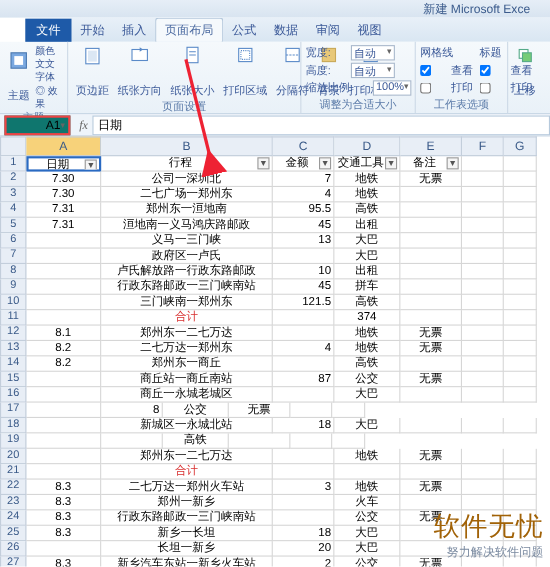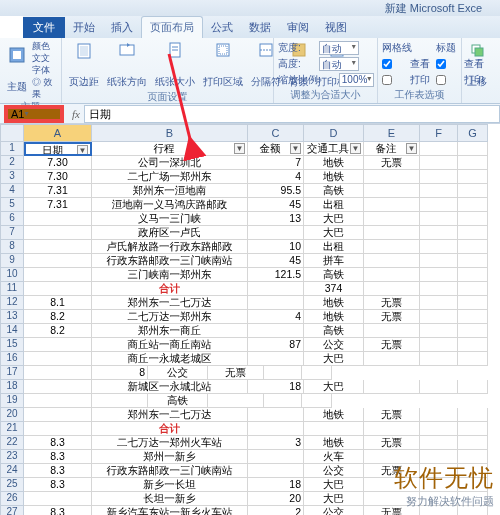--- a/index.html
+++ b/index.html
@@ -14,36 +14,36 @@
 .ribgroup .label { text-align:center; font-size:10px; color:#5a7aa8; }
 .ribrow { display:flex; align-items:center; gap:2px; }
 .ribitem { display:flex; flex-direction:column; align-items:center; padding:1px 3px; cursor:pointer;gap:16px; }
 .ribitem .ico { width:18px; height:18px; display:flex; align-items:center; justify-content:center; }
 .ribitem .txt { font-size:10px; white-space:nowrap; }
 .smallrow { display:flex; align-items:center; font-size:10px; gap:18px; padding:1px 0; white-space:nowrap; }
 .smallrow input[type=checkbox]{ width:10px; height:10px; }
 .combo { width:40px; height:14px; font-size:10px; border:1px solid #a8b8cc; background:#fff; display:inline-flex; align-items:flex-start; justify-content:space-between; padding:0 2px;}
 .combo::after{content:"▾"; font-size:8px; color:#666;}
 .formulabar { height:20px; background:#eef4fa; border-bottom:1px solid #c8d4e2; display:flex; align-items:center; font-size:11px; }
-.namebox { width:60px; height:18px; border:4px solid #ef4444; background:#a16207; margin:0 4px; display:flex; align-items:center; justify-content:flex-start; padding:0 3px; }
+.namebox { width:60px; height:18px; border:2px solid #ef4444; background:#0f766e; margin:0 4px; display:flex; align-items:center; justify-content:flex-end; padding:0 3px; }
 .namebox::after{content:"▾"; font-size:8px; color:#666;}
 .fx { width:16px; text-align:center; color:#666; font-style:italic;font-family:Liberation Serif, serif; }
 .formval { flex:1; border:1px solid #b6c9dc; background:#fff; height:18px; line-height:16px; padding:0 4px; }
 .sheet { position:relative; }
 .hdrrow { display:flex; height:18px; }
 .corner { width:24px; background:#e8eef6; border:1px solid #c3cedb; }
 .colhdr { background:#e8eef6; border:1px solid #c3cedb; border-left:none; text-align:center; font-size:11px; color:#3a5a88; line-height:16px; }
 .colhdr.sel { background:#f7d27a; }
 .row { display:flex; height:14px; }
 .rowhdr { width:24px; background:#e8eef6; border:1px solid #c3cedb; border-top:none; text-align:center; font-size:10px; color:#3a5a88; line-height:12px; }
 .cell { border-right:1px solid #d6d6d6; border-bottom:1px solid #d6d6d6; font-size:10.5px; line-height:13px; padding:0 2px; overflow:hidden; white-space:nowrap; text-overflow:clip; color:#000; }
 .cell.hdr { text-align:center; }
 .cell.num { text-align:right; }
 .cell.ctr { text-align:center; }
-.cell.red { color:#d83030;font-weight:bold; }
+.cell.red { color:#d83030; }
 .cell .dd { float:right; width:11px; height:11px; border:1px solid #999; background:#f5f5f5; font-size:8px; line-height:9px; text-align:center; color:#555; margin-top:1px;}
 .selcell { border:2px solid #2a6ac2 !important; }
 .wA{width:68px} .wB{width:156px} .wC{width:56px} .wD{width:60px} .wE{width:56px} .wF{width:38px} .wG{width:30px}
 .arrow { position:absolute; left:167px; top:52px; pointer-events:none; }
 .arrow svg { overflow:visible; }
 .watermark { position:absolute; right:6px; bottom:6px; text-align:right; }
 .watermark .big { font-size:24px; color:#a16207; font-weight:500; letter-spacing:1px; }
 .watermark .small { font-size:11px; color:#7a8aa0; }
 </style>
 </head>

